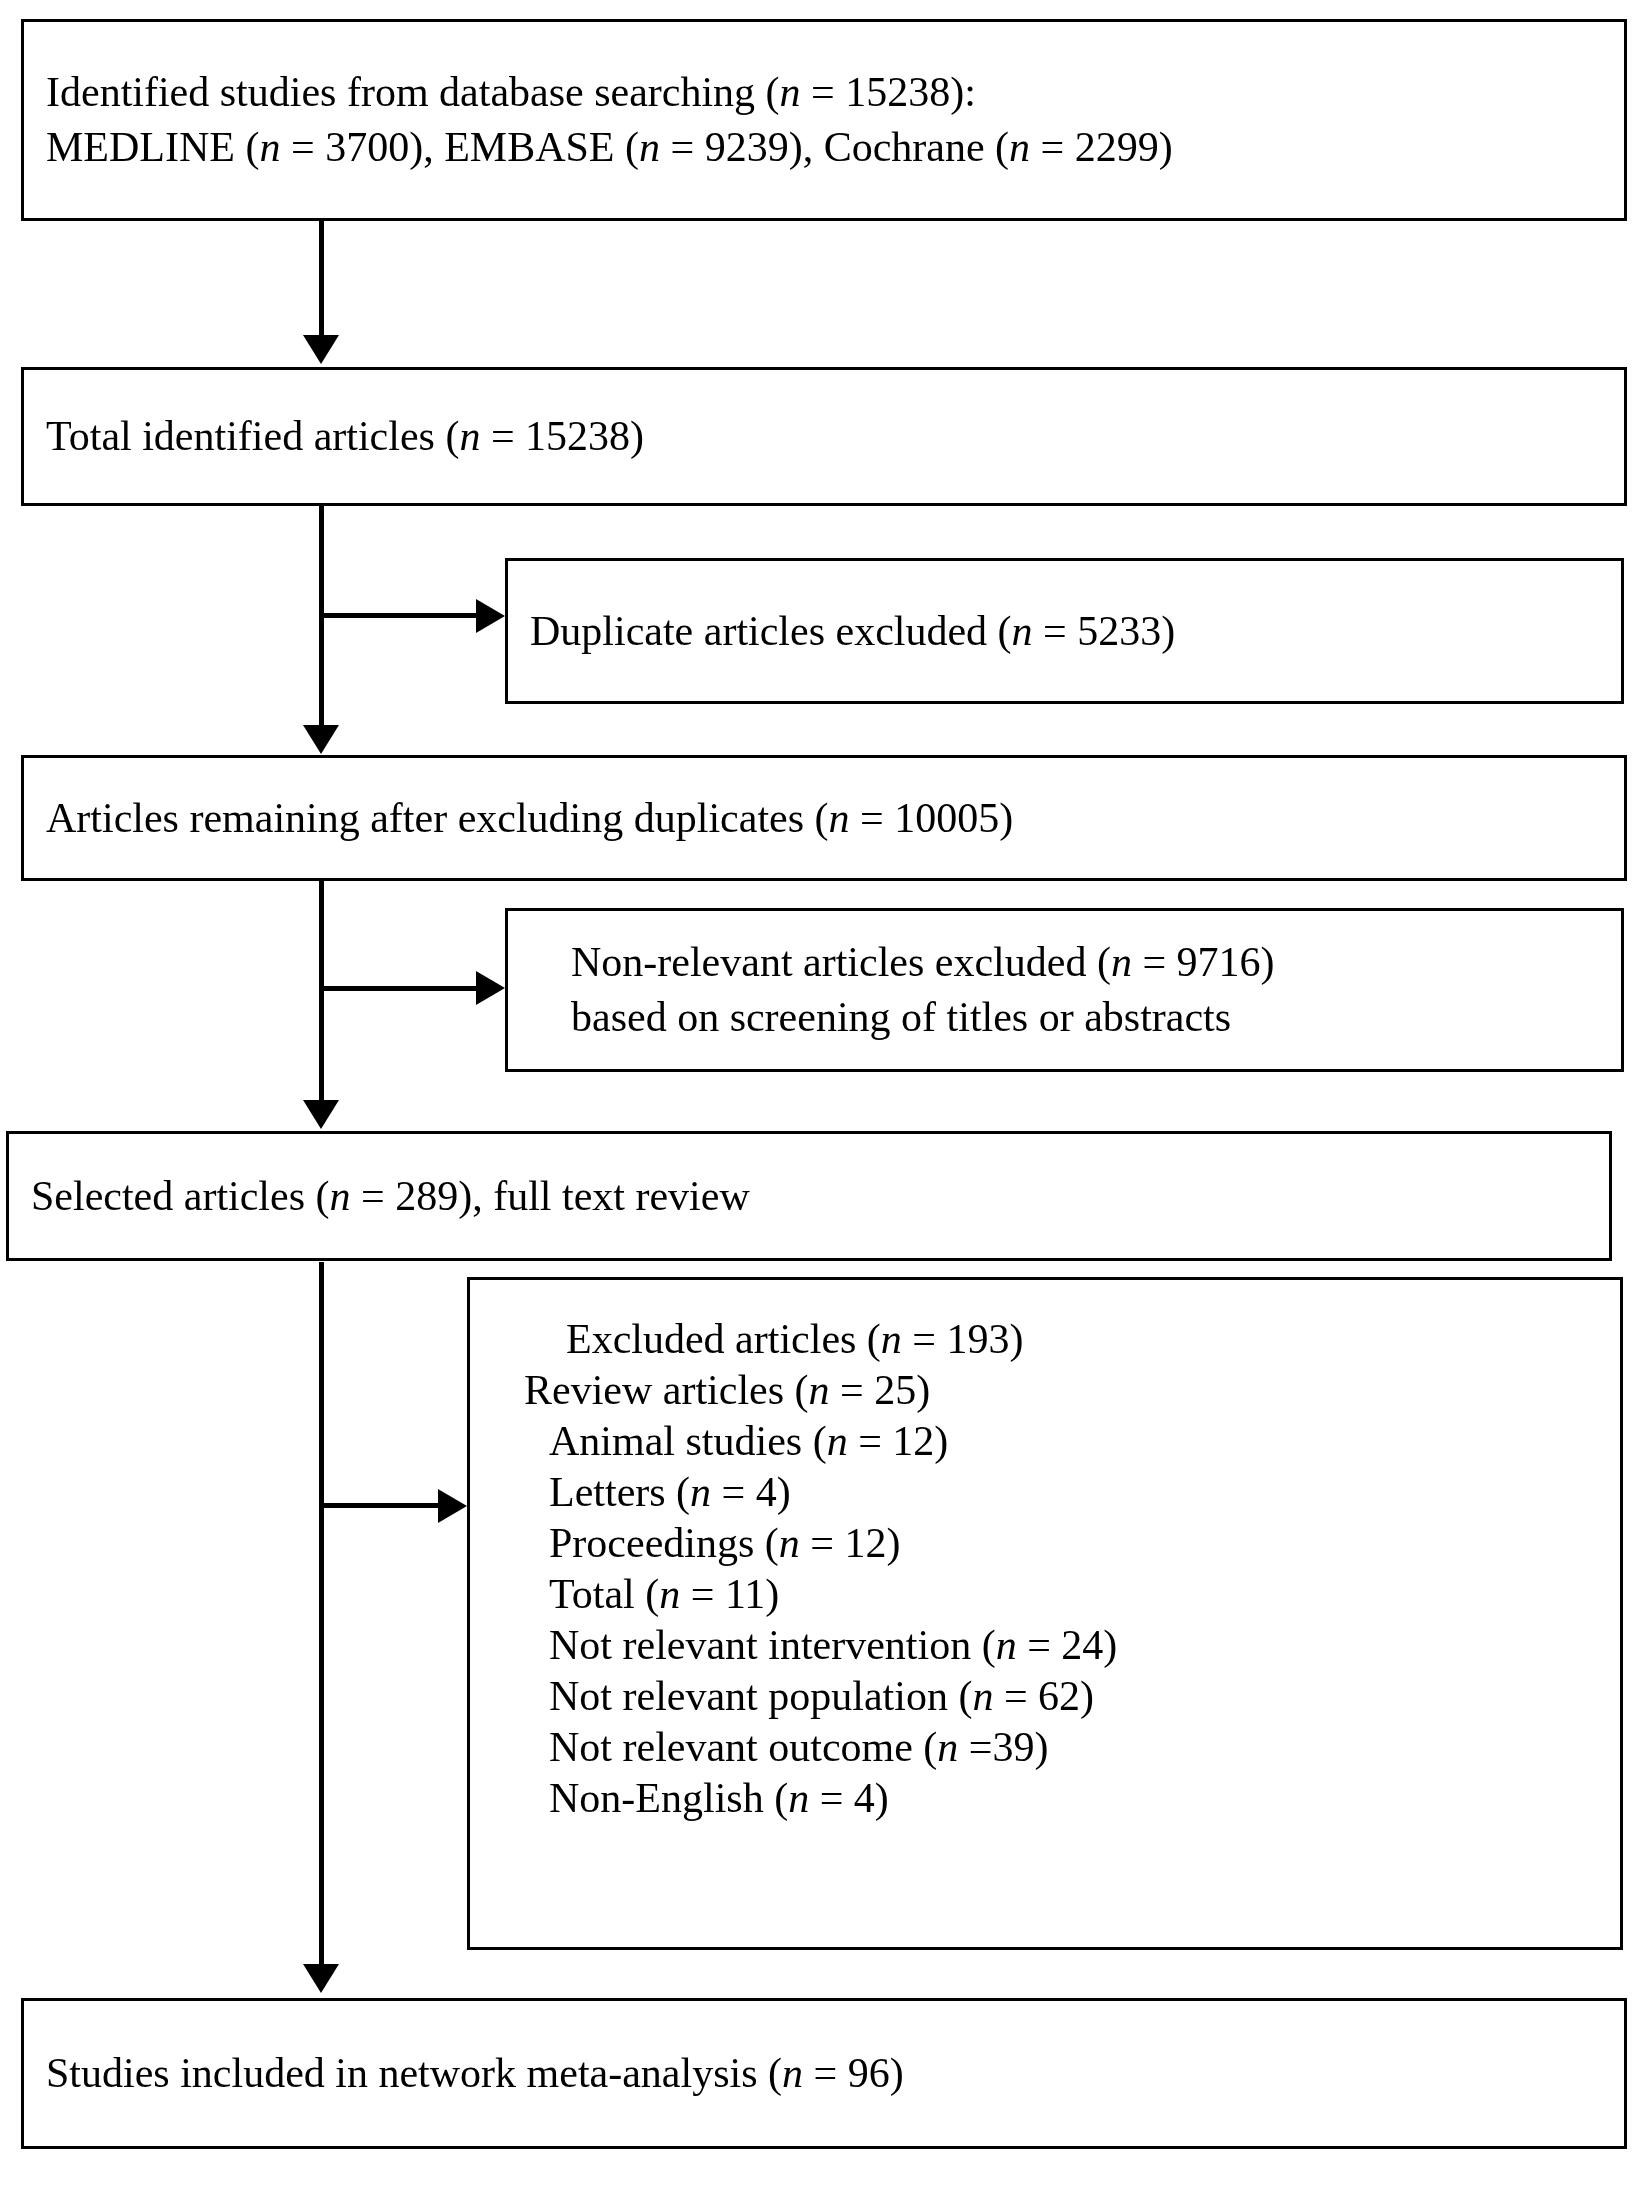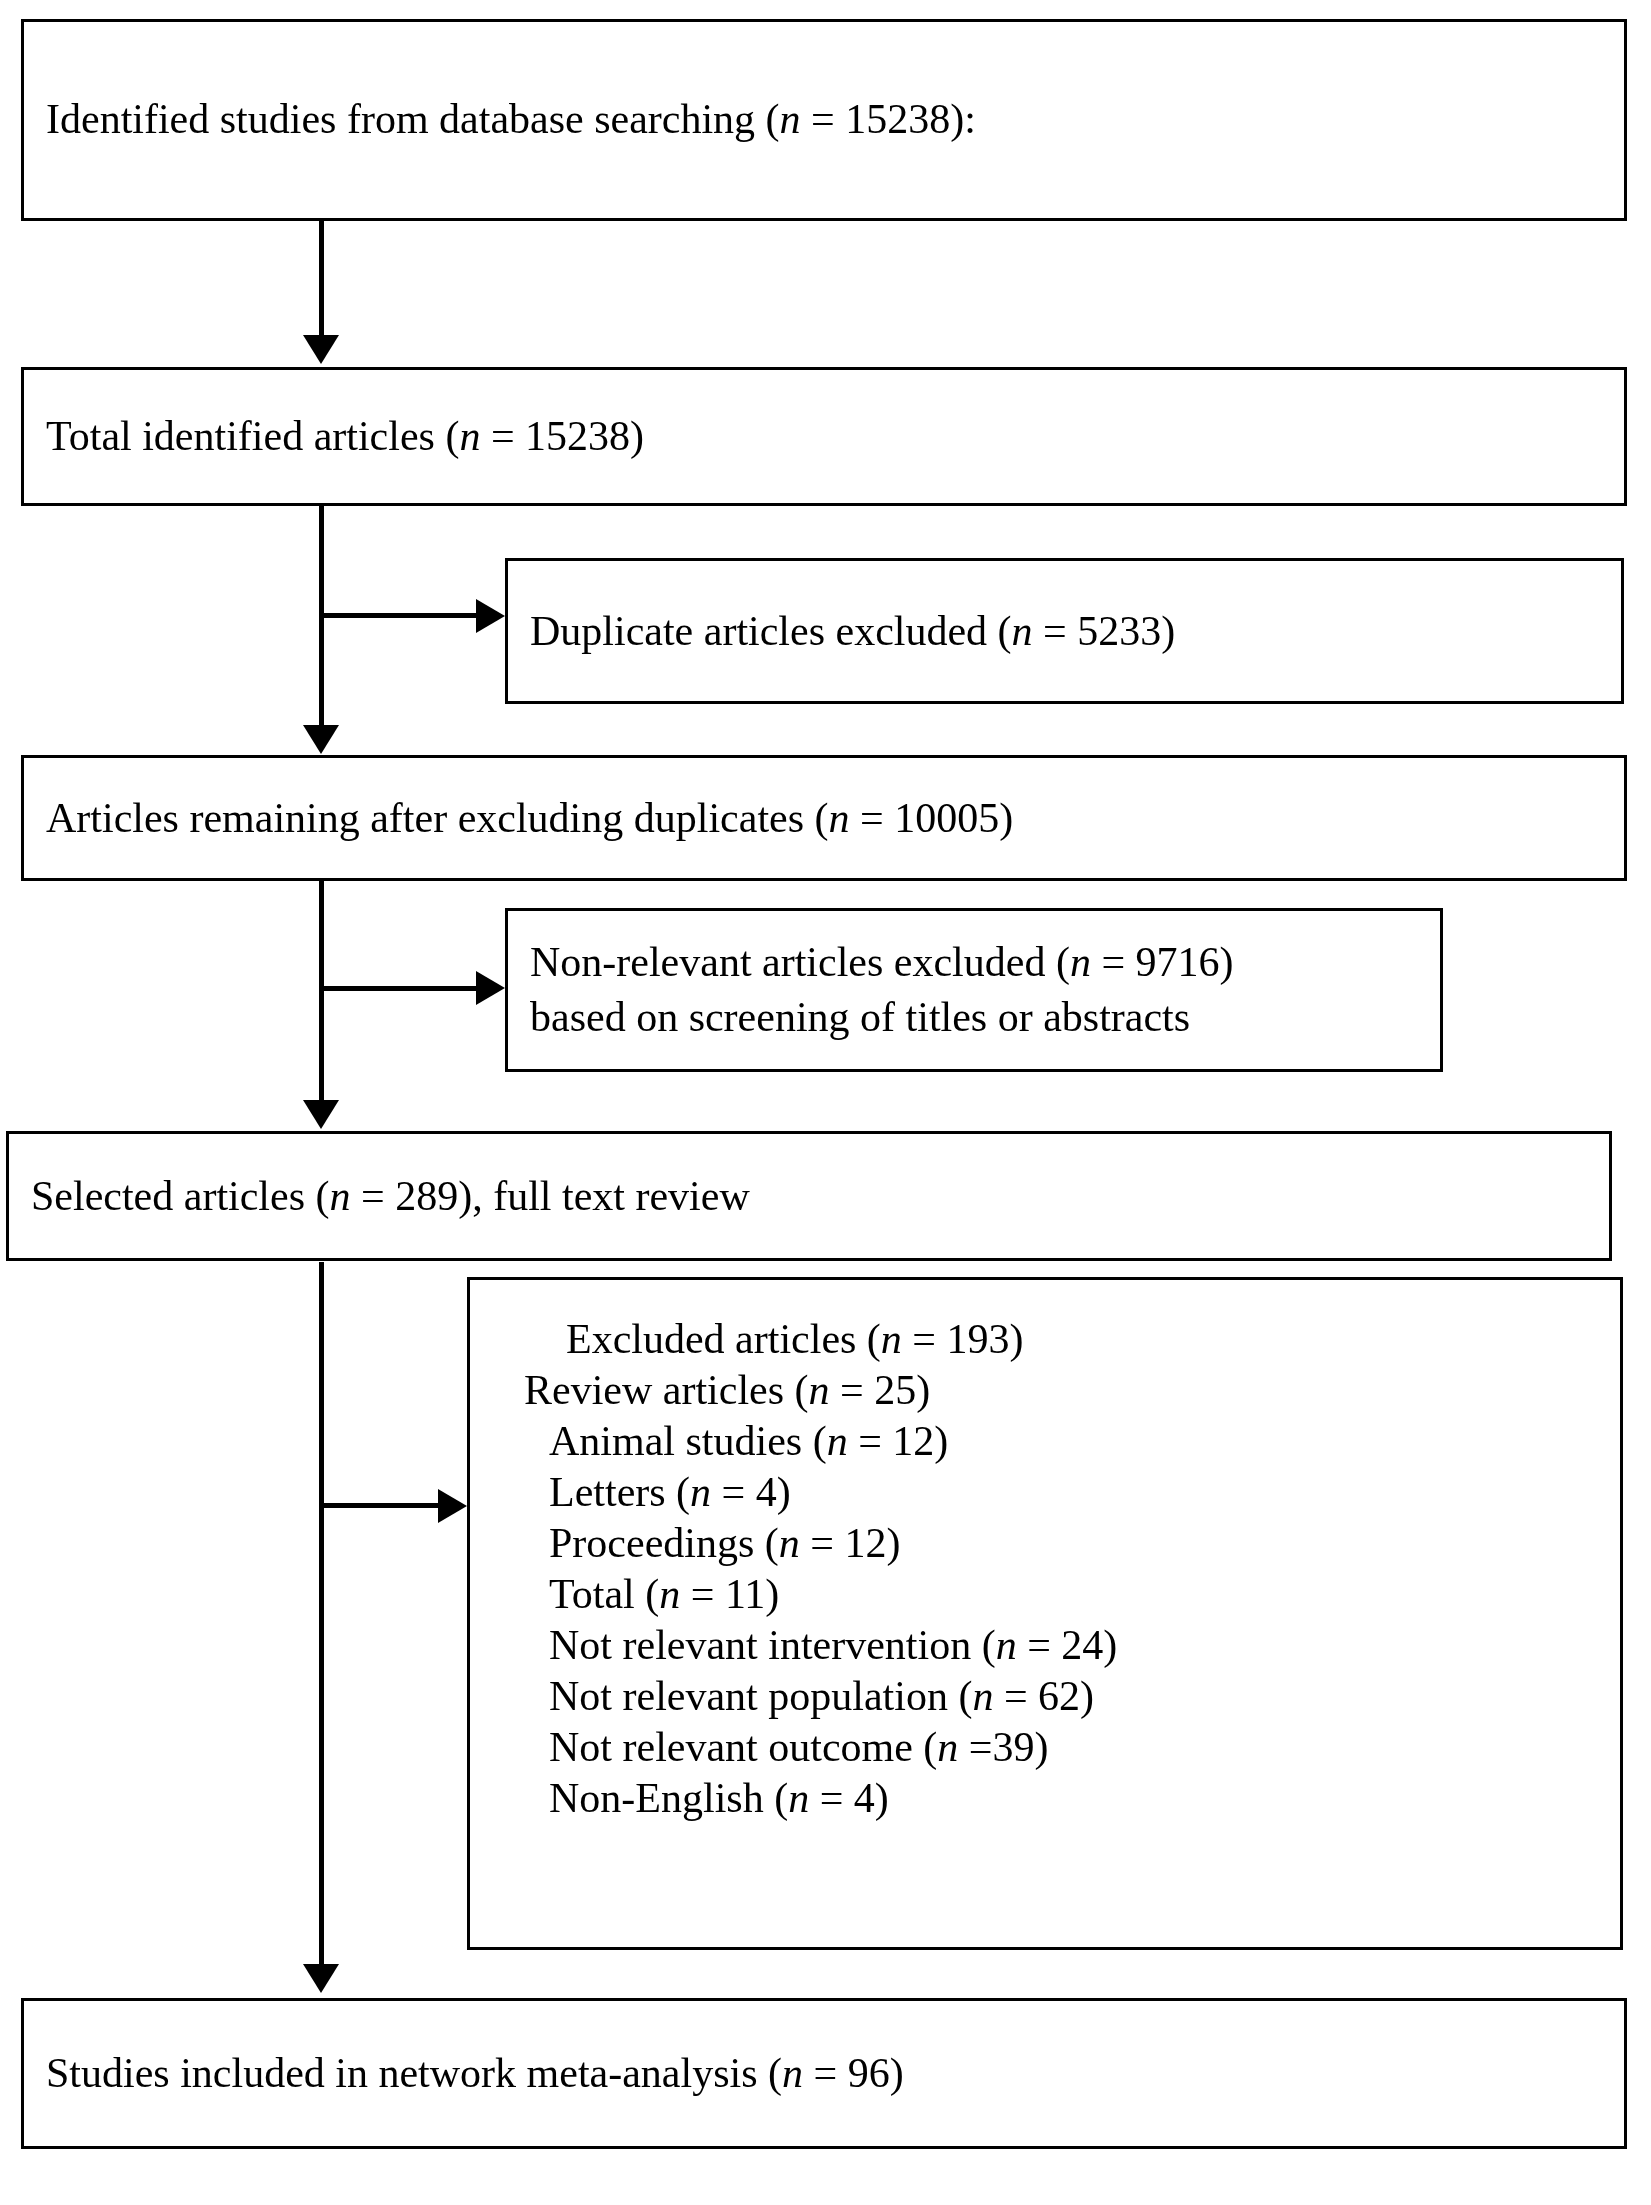--- a/index.html
+++ b/index.html
@@ -27,20 +27,21 @@
   .indent1{padding-left:42px;}
   .indent2{padding-left:25px;}
 </style>
 </head>
 <body>
 
 <div id="page">
 
   <div class="box" style="left:21px;top:18.5px;width:1606px;height:202px;">
     <div class="line"><span>Identified studies from database searching (</span><span class="ital">n</span><span> = 15238):</span></div>
+    <div class="line"><span>MEDLINE (</span><span class="ital">n</span><span> = 3700), EMBASE (</span><span class="ital">n</span><span> = 9239), Cochrane (</span><span class="ital">n</span><span> = 2299)</span></div>
   </div>
 
   <div class="vline" style="left:319px;top:220px;height:118px;"></div>
   <div class="arrow-down" style="left:303px;top:335px;"></div>
 
   <div class="box" style="left:21px;top:367px;width:1606px;height:139px;">
     <div class="line"><span>Total identified articles (</span><span class="ital">n</span><span> = 15238)</span></div>
   </div>
 
   <div class="vline" style="left:319px;top:505px;height:223px;"></div>
@@ -54,21 +55,21 @@
 
   <div class="box" style="left:21px;top:755px;width:1606px;height:126px;">
     <div class="line"><span>Articles remaining after excluding duplicates (</span><span class="ital">n</span><span> = 10005)</span></div>
   </div>
 
   <div class="vline" style="left:319px;top:881px;height:223px;"></div>
   <div class="arrow-down" style="left:303px;top:1100px;"></div>
   <div class="hline" style="left:319px;top:986px;width:160px;"></div>
   <div class="arrow-right" style="left:476px;top:971px;"></div>
 
-  <div class="box" style="left:505px;top:908px;width:938px;height:164px;">
+  <div class="box" style="left:505px;top:908px;width:1119px;height:164px;padding-left:41px;">
     <div class="line"><span>Non-relevant articles excluded (</span><span class="ital">n</span><span> = 9716)</span></div>
     <div class="line indent1">based on screening of titles or abstracts</div>
   </div>
 
   <div class="box" style="left:6px;top:1131px;width:1606px;height:130px;">
     <div class="line"><span>Selected articles (</span><span class="ital">n</span><span> = 289), full text review</span></div>
   </div>
 
   <div class="vline" style="left:319px;top:1262px;height:706px;"></div>
   <div class="arrow-down" style="left:303px;top:1964px;"></div>

